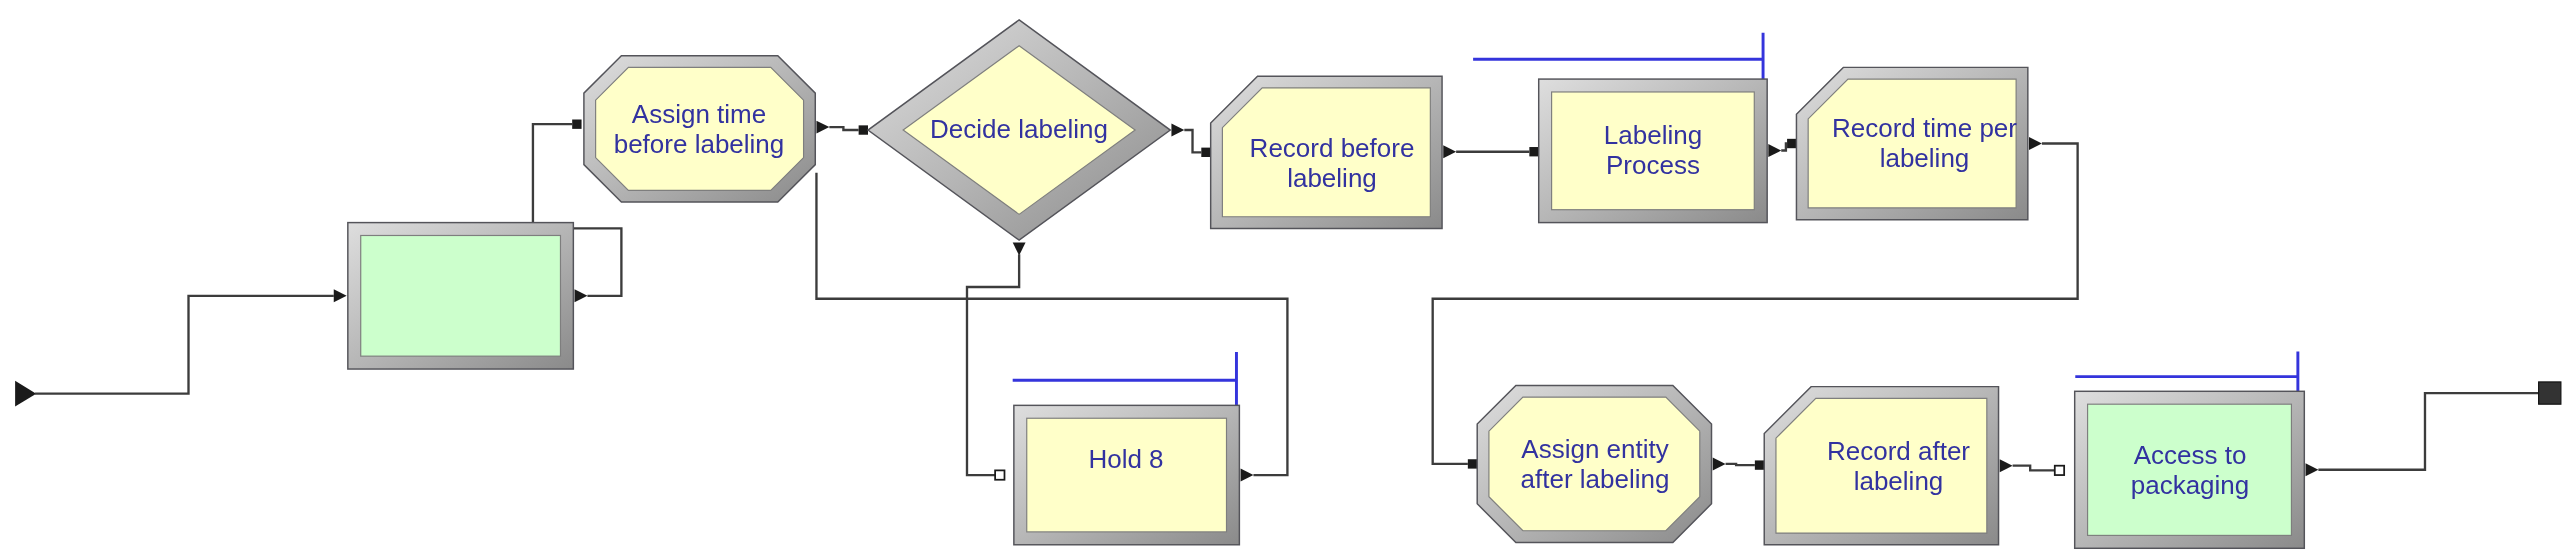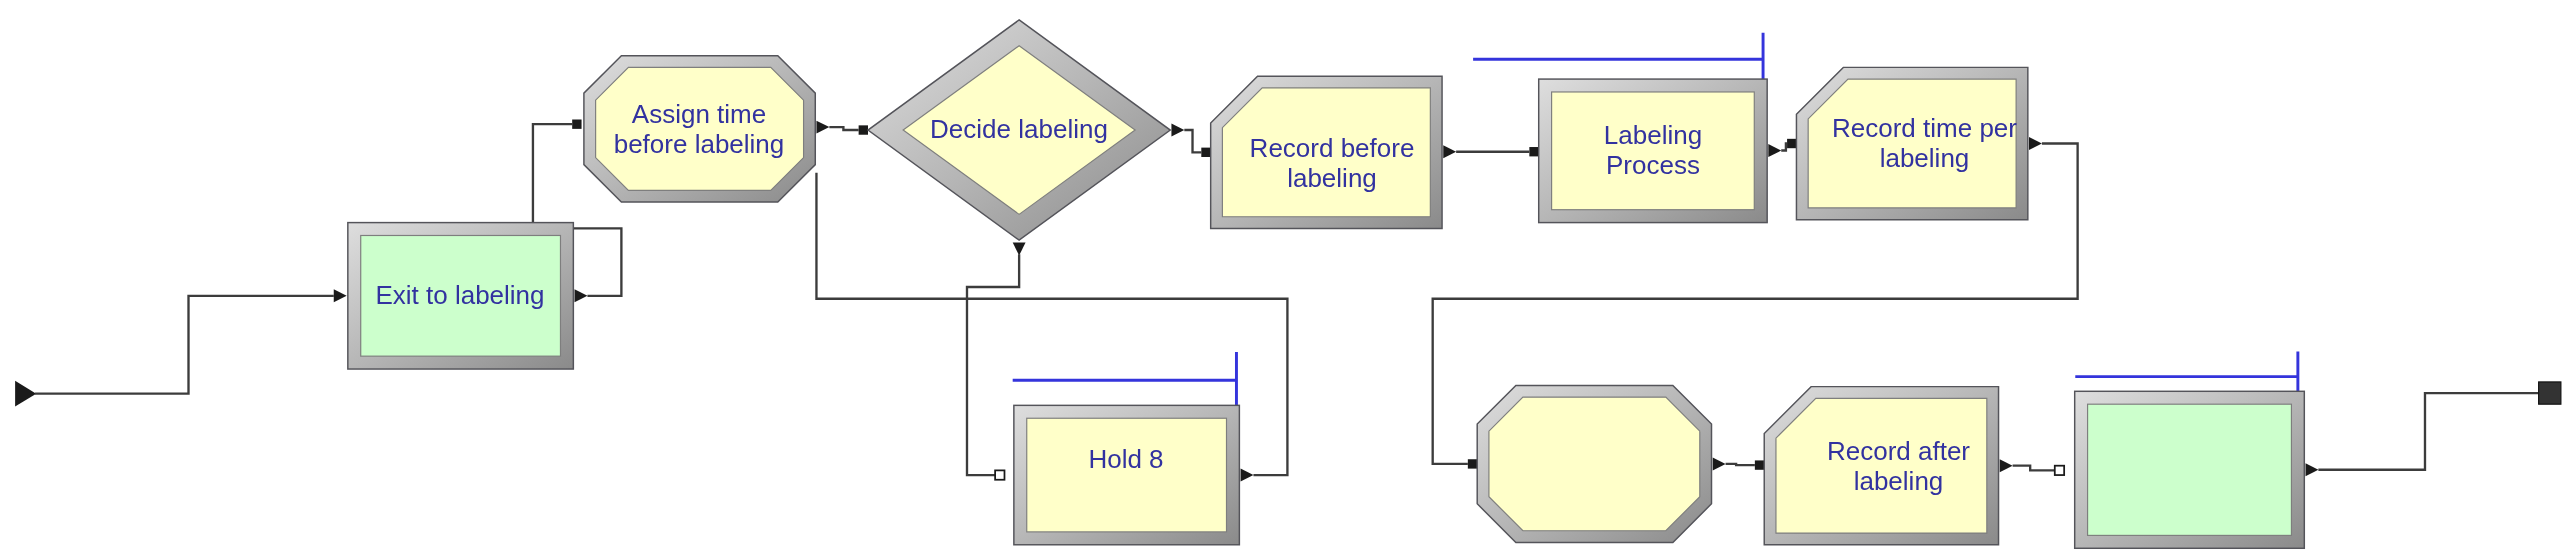--- a/index.html
+++ b/index.html
@@ -165,27 +165,30 @@
       <polygon class="shape-outer" points="3090,660 3410,660 3410,930 3010,930 3010,740"></polygon>
       <polygon class="inner-yellow" points="3098,680 3390,680 3390,910 3030,910 3030,748"></polygon>
     </g>
 
     <g>
       <rect class="shape-outer" x="3540" y="668" width="392" height="268"></rect>
       <rect class="inner-green" x="3562" y="690" width="348" height="224"></rect>
     </g>
   </svg>
 
-  <div class="label" style="left:460px;top:296px;">Exit to labeling</div>
   <div class="label" style="left:1019px;top:130px;">Decide labeling</div>
   <div class="label" style="left:699px;top:130px;">Assign time
 before labeling</div>
   <div class="label" style="left:1332px;top:164px;">Record before
 labeling</div>
   <div class="label" style="left:1653px;top:151px;">Labeling
 Process</div>
   <div class="label" style="left:1918px;top:144px;padding-left:13px;">Record time per
 labeling</div>
   <div class="label" style="left:1126px;top:460px;">Hold 8</div>
+  <div class="label" style="left:1595px;top:465px;">Assign entity
+after labeling</div>
   <div class="label" style="left:1888px;top:467px;padding-left:21px;">Record after
 labeling</div>
+  <div class="label" style="left:2190px;top:471px;">Access to
+packaging</div>
 </div>
 
 
 </body></html>

